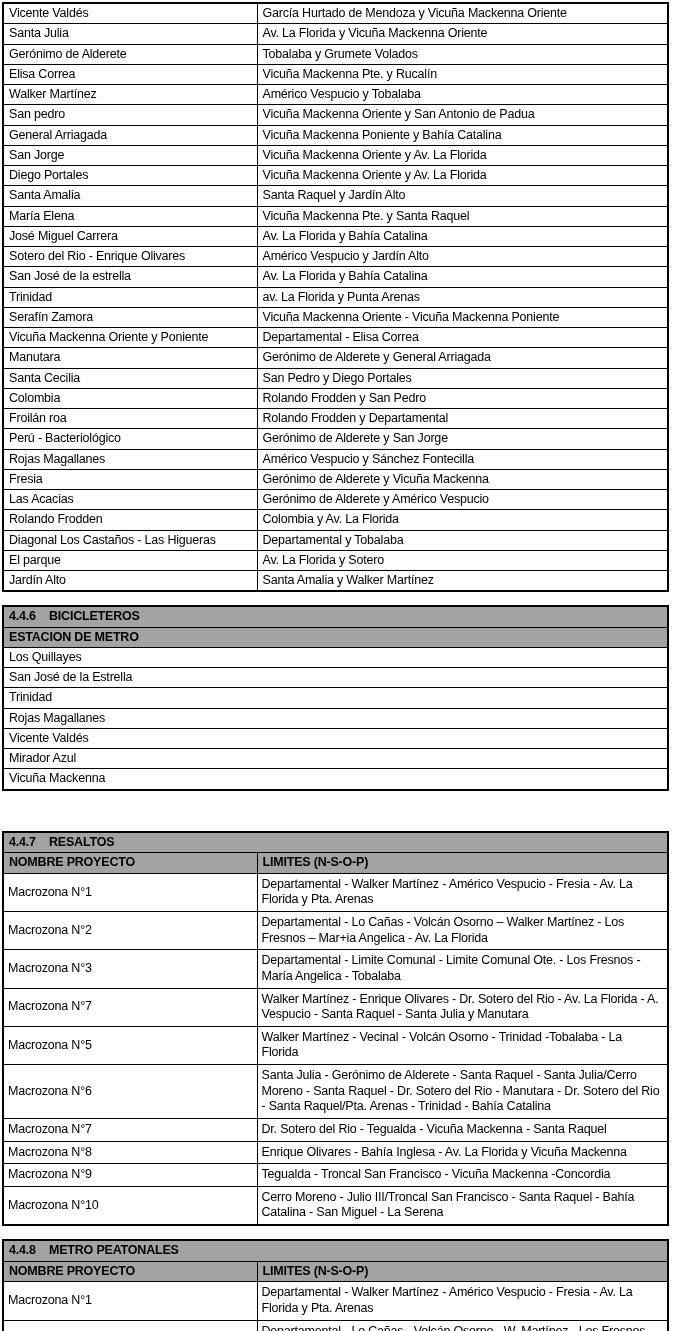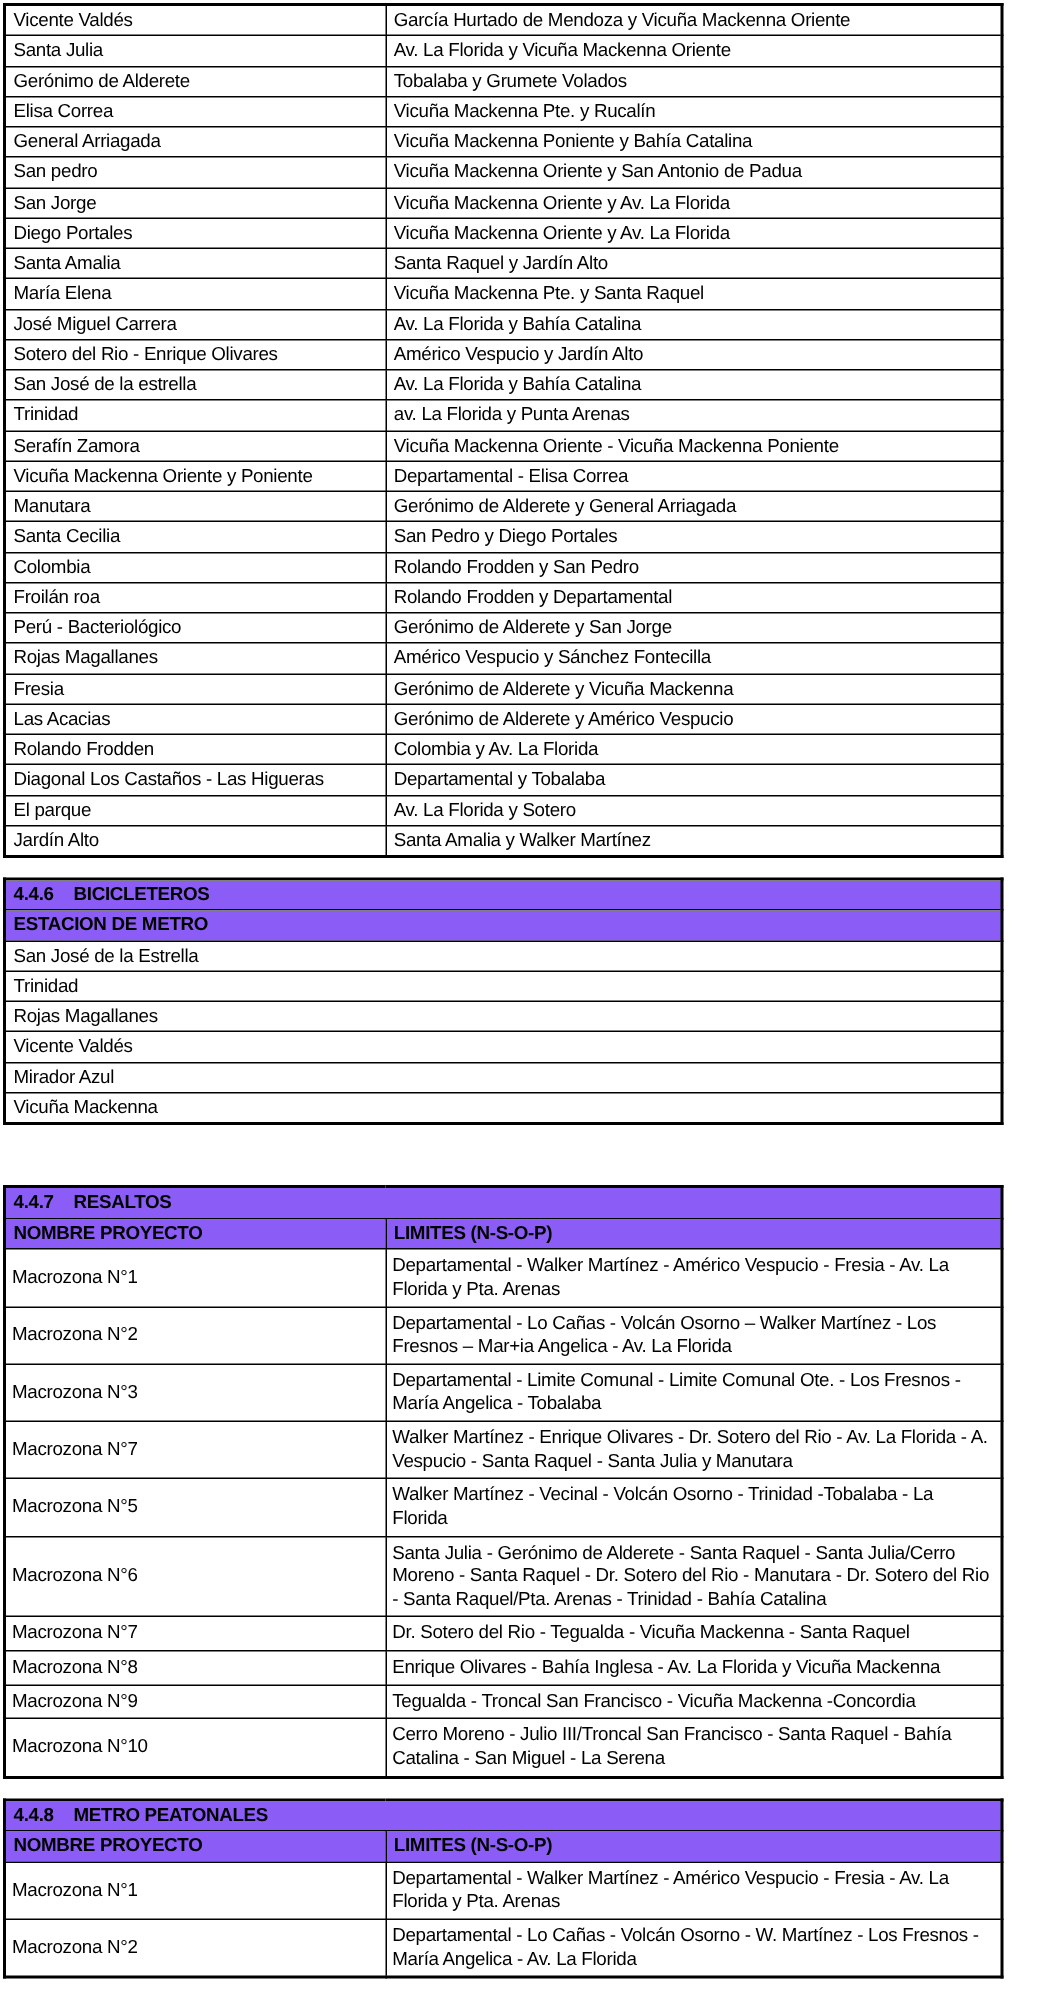--- a/index.html
+++ b/index.html
@@ -28,21 +28,21 @@
     padding: 2px 5px;
     font-size: 12.5px;
     line-height: 1.22;
     letter-spacing: -0.2px;
     vertical-align: middle;
     overflow: hidden;
     word-wrap: break-word;
   }
   col.c1 { width: 254px; }
   .hdr {
-    background: #8b5cf6;
+    background: #a3a3a3;
     font-weight: bold;
   }
   .sect .sec-num {
     display: inline-block;
     min-width: 30px;
     margin-right: 10px;
   }
   .t1 { margin-bottom: 13px; }
   .t-bici { margin-bottom: 12px; }
   .t2 td { padding: 3px 5px 3px 4px; line-height: 1.25; }
@@ -70,26 +70,30 @@
         </tr>
         <tr>
           <td>Gerónimo de Alderete</td>
           <td>Tobalaba y Grumete Volados</td>
         </tr>
         <tr>
           <td>Elisa Correa</td>
           <td>Vicuña Mackenna Pte. y Rucalín</td>
         </tr>
         <tr>
+          <td>Walker Martínez</td>
+          <td>Américo Vespucio y Tobalaba</td>
+        </tr>
+        <tr>
+          <td>San pedro</td>
+          <td>Vicuña Mackenna Oriente y San Antonio de Padua</td>
+        </tr>
+        <tr>
           <td>General Arriagada</td>
           <td>Vicuña Mackenna Poniente y Bahía Catalina</td>
-        </tr>
-        <tr>
-          <td>San pedro</td>
-          <td>Vicuña Mackenna Oriente y San Antonio de Padua</td>
         </tr>
         <tr>
           <td>San Jorge</td>
           <td>Vicuña Mackenna Oriente y Av. La Florida</td>
         </tr>
         <tr>
           <td>Diego Portales</td>
           <td>Vicuña Mackenna Oriente y Av. La Florida</td>
         </tr>
         <tr>
@@ -178,20 +182,23 @@
   <table class="t-bici">
     <tbody id="tb-bici">
       <tr>
         <td class="hdr sect">
           <span class="sec-num">4.4.6</span><span>BICICLETEROS</span>
         </td>
       </tr>
       <tr>
         <td class="hdr">ESTACION DE METRO</td>
       </tr>
+    <tr>
+          <td>Los Quillayes</td>
+        </tr>
         <tr>
           <td>San José de la Estrella</td>
         </tr>
         <tr>
           <td>Trinidad</td>
         </tr>
         <tr>
           <td>Rojas Magallanes</td>
         </tr>
         <tr>

